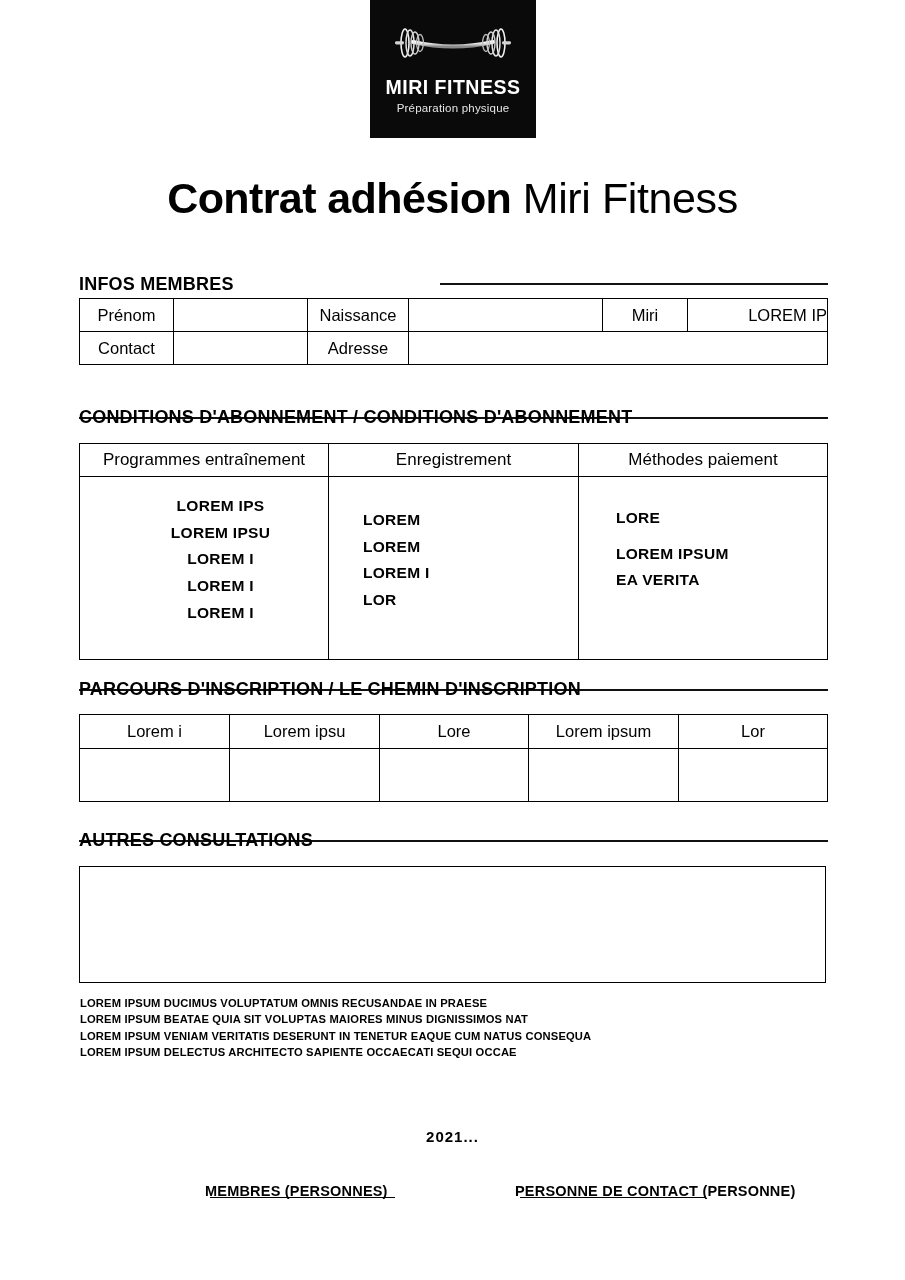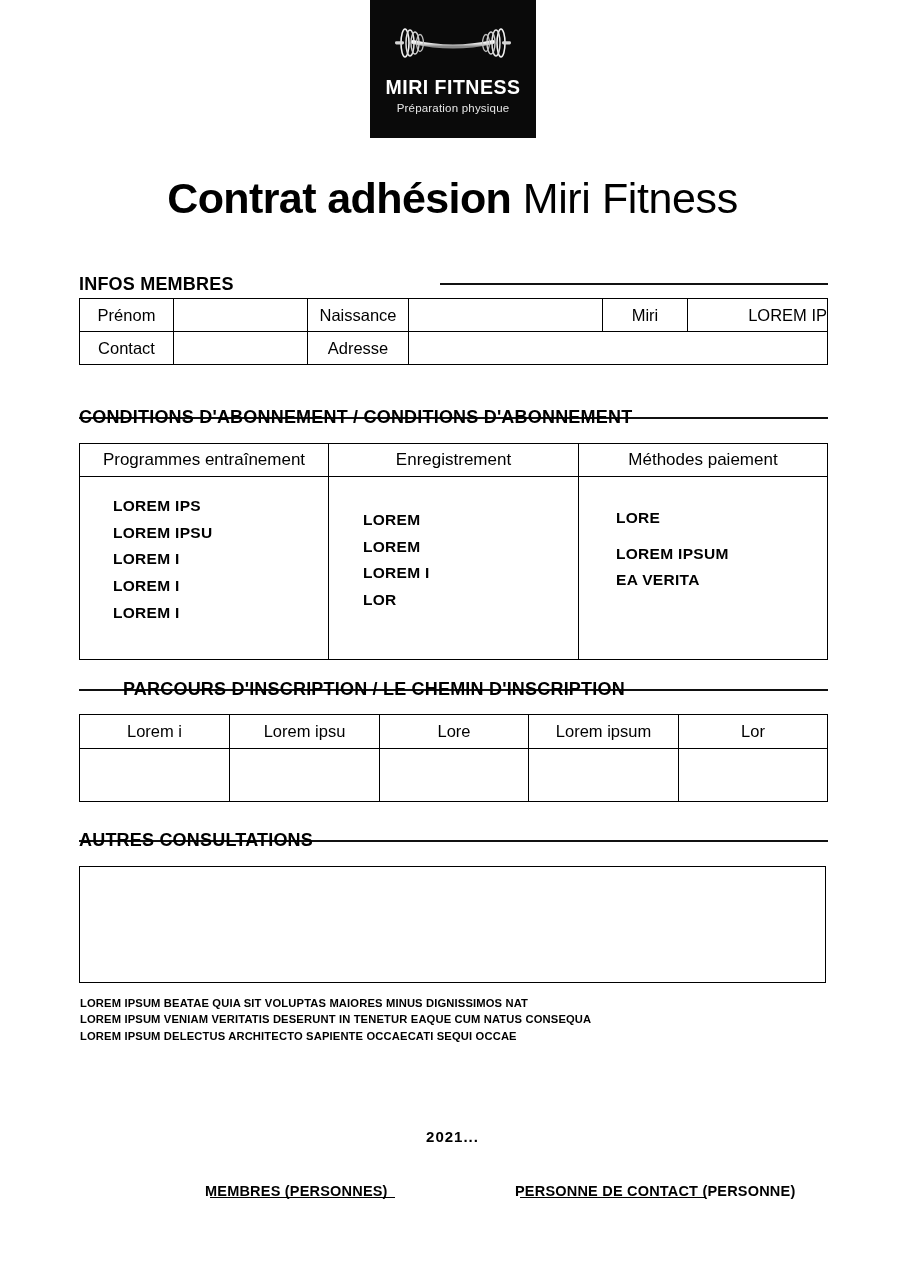--- a/index.html
+++ b/index.html
@@ -135,21 +135,21 @@
   .col-list {
     margin: 0;
     padding: 0;
     list-style: none;
     font-size: 15.5px;
     font-weight: bold;
     letter-spacing: 0.3px;
     line-height: 1.72;
   }
   .col-list li.spacer { height: 9px; line-height: 9px; }
-  .pad-a { padding-left: 33px; }
+  .pad-a { padding-left: 33px; text-align: center; }
   .pad-b { padding-left: 34px; padding-top: 14px; }
   .pad-c { padding-left: 37px; padding-top: 12px; }
 
   
   #tbl-parcours {
     left: 79px;
     top: 714px;
     width: 748px;
   }
   #tbl-parcours td.hdr { height: 33px; text-align: center; }
@@ -316,21 +316,21 @@
             <li>LORE</li>
             <li class="spacer"></li>
             <li>LOREM IPSUM</li>
             <li>EA VERITA</li>
           </ul>
         </td>
       </tr>
     </tbody>
   </table>
 
-  <div class="section-head" style="top:679px;margin-left:44px;">PARCOURS D'INSCRIPTION / LE CHEMIN D'INSCRIPTION</div>
+  <div class="section-head" style="top:679px;">PARCOURS D'INSCRIPTION / LE CHEMIN D'INSCRIPTION</div>
   <div class="rule" style="left:79px; top:689px; width:749px;"></div>
 
   <table class="doc-table" id="tbl-parcours">
     <colgroup>
       <col style="width:150px">
         <col style="width:150px">
         <col style="width:149px">
       <col style="width:150px">
         <col style="width:149px">
     </colgroup>
@@ -351,20 +351,21 @@
       </tr>
     </tbody>
   </table>
 
   <div class="section-head" style="top:830px;">AUTRES CONSULTATIONS</div>
   <div class="rule" style="left:79px; top:840px; width:749px;"></div>
 
   <div id="consult-box"></div>
 
   <div class="fineprint">
+    <div>LOREM IPSUM DUCIMUS VOLUPTATUM OMNIS RECUSANDAE IN PRAESE</div>
     <div>LOREM IPSUM BEATAE QUIA SIT VOLUPTAS MAIORES MINUS DIGNISSIMOS NAT</div>
     <div>LOREM IPSUM VENIAM VERITATIS DESERUNT IN TENETUR EAQUE CUM NATUS CONSEQUA</div>
     <div>LOREM IPSUM DELECTUS ARCHITECTO SAPIENTE OCCAECATI SEQUI OCCAE</div>
   </div>
 
   <div class="year-line">2021...</div>
 
   <div class="sig" id="sig-left">MEMBRES (PERSONNES)</div>
   <div class="sig-rule" style="left:210px; width:185px;"></div>
 

